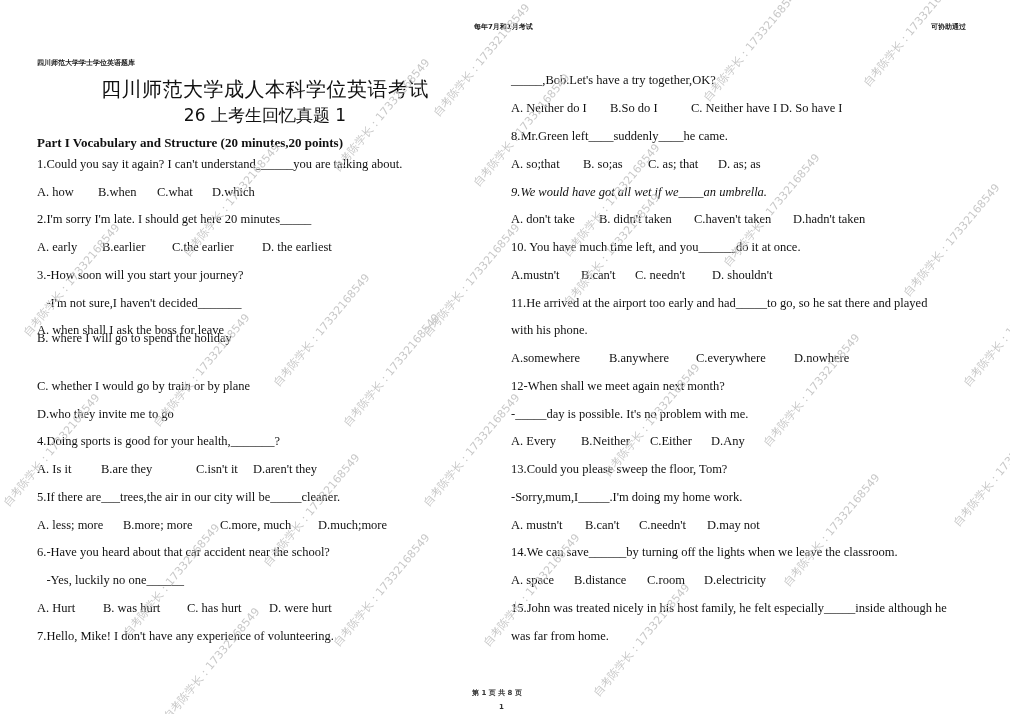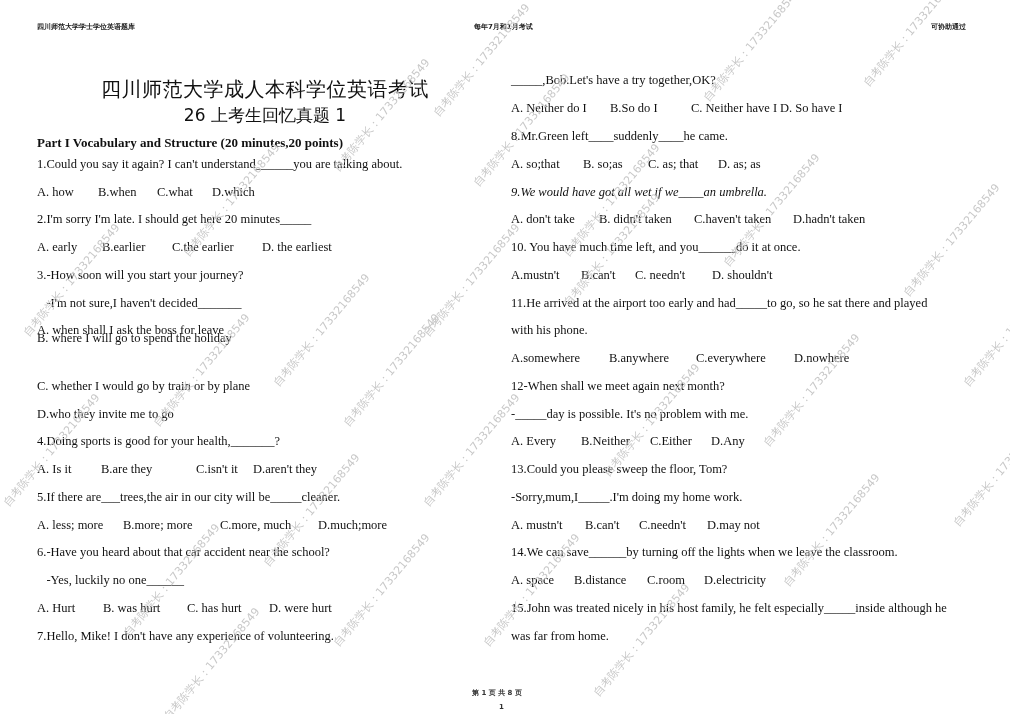--- a/index.html
+++ b/index.html
@@ -2,21 +2,21 @@
 <html><head>
   <meta charset="utf-8">
   <style>
     html, body { margin:0; padding:0; }
     body {
       width:1010px; height:714px; position:relative; overflow:hidden;
       background:#ffffff; color:#111;
       font-family: "Liberation Serif", "DejaVu Serif", serif;
     }
     .hdr { position:absolute; top:22px; font-size:7px; font-family:"DejaVu Sans", sans-serif; font-weight:bold; color:#222; }
-    .hdr-left { left:37px; }
+    .hdr-left { left:37px;margin-top:36px; }
     .hdr-center { left:474px; }
     .hdr-right { left:931px; }
     .title {
       position:absolute; left:0; width:530px; text-align:center;
       font-family:"DejaVu Sans", sans-serif; color:#111;
     }
     .title-1 { top:76px; font-size:20px; letter-spacing:0.5px; }
     .title-2 { top:104px; font-size:17px; }
     .section {
       position:absolute; left:37px; top:135px; font-size:13px; font-weight:bold;

